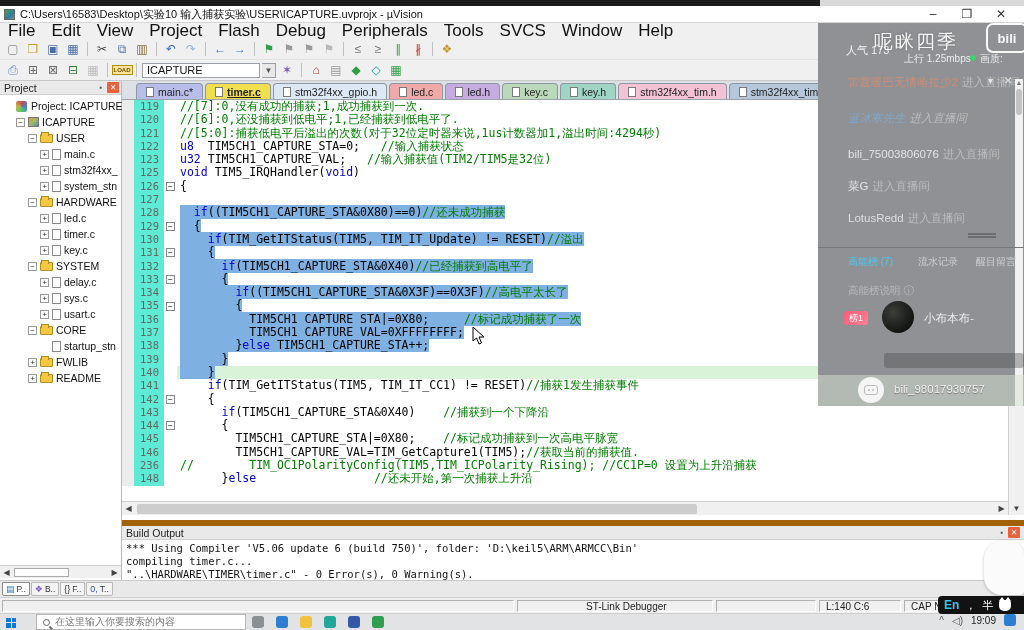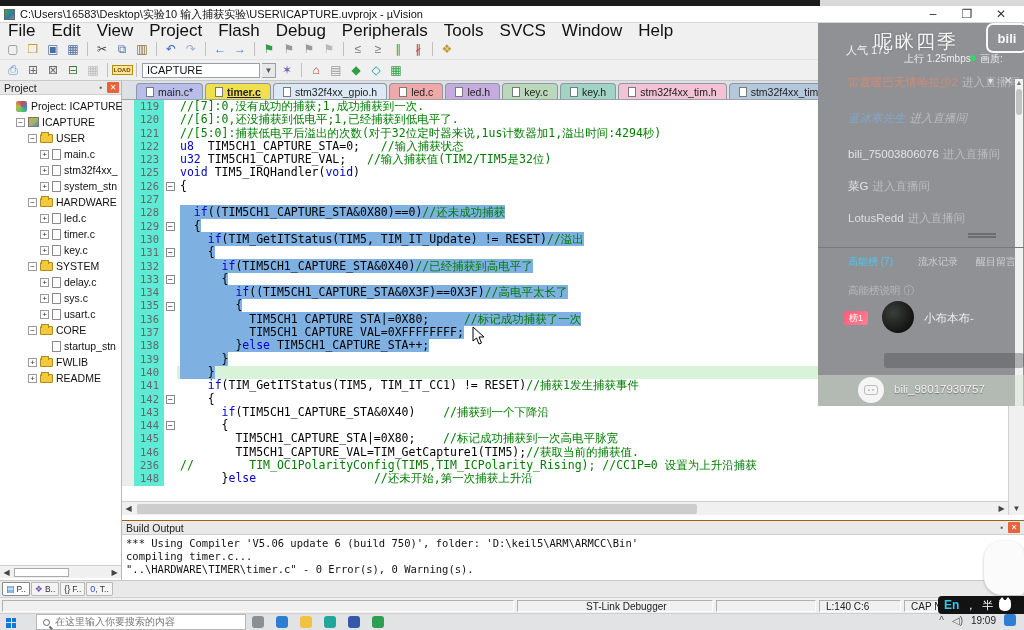--- a/index.html
+++ b/index.html
@@ -69,21 +69,21 @@
   .selwrap{background:#7fb0e2}
   .k{color:#0000cc}
   .c{color:#007d00}
   .p{color:#000}
   #ed-hscroll{left:122px;top:501px;width:886px;height:14px;background:#f0f0f0;border-top:1px solid #cfcfcf;display:flex;align-items:center;font-size:8px;color:#444}
   #ed-thumb{position:absolute;left:15px;top:2px;width:560px;height:10px;background:#cdcdcd;border-radius:2px}
   #ed-vscroll{left:1008px;top:100px;width:16px;height:415px;background:#f0f0f0;border-left:1px solid #cfcfcf;font-size:8px;color:#444;text-align:center}
   #ed-vthumb{position:absolute;left:2px;top:14px;width:11px;height:90px;background:#cdcdcd;border-radius:2px}
 
   
-  #build-panel{left:122px;top:520px;width:902px;height:60px;background:#fff;border-top:1px solid #a16207}
+  #build-panel{left:122px;top:520px;width:902px;height:60px;background:#fff;border-top:6px solid #a16207}
   #build-header{height:14px;background:#e9e9e9;border-bottom:1px solid #cfcfcf;display:flex;align-items:center;font-size:10.5px;color:#222;padding:0 4px}
   #build-header .sp{flex:1}
   #build-lines{font-family:"DejaVu Sans Mono","Liberation Mono",monospace;font-size:10.5px;color:#111;padding:2px 0 0 4px}
   #build-lines div{height:13px;line-height:13px;white-space:pre}
 
   
   #panel-tabs{left:0;top:580px;width:1024px;height:17px;background:#e9e9e9;border-top:1px solid #c8c8c8;display:flex;align-items:center;padding-left:2px;gap:1px}
   .ptab{height:14px;display:flex;align-items:center;gap:2px;font-size:8.5px;color:#333;padding:0 3px;border:1px solid #b8b8b8;background:#f4f4f4;border-radius:0 0 2px 2px}
   .ptab.active{background:#fff;border-color:#888}
   .pt-ico{font-size:9px}

